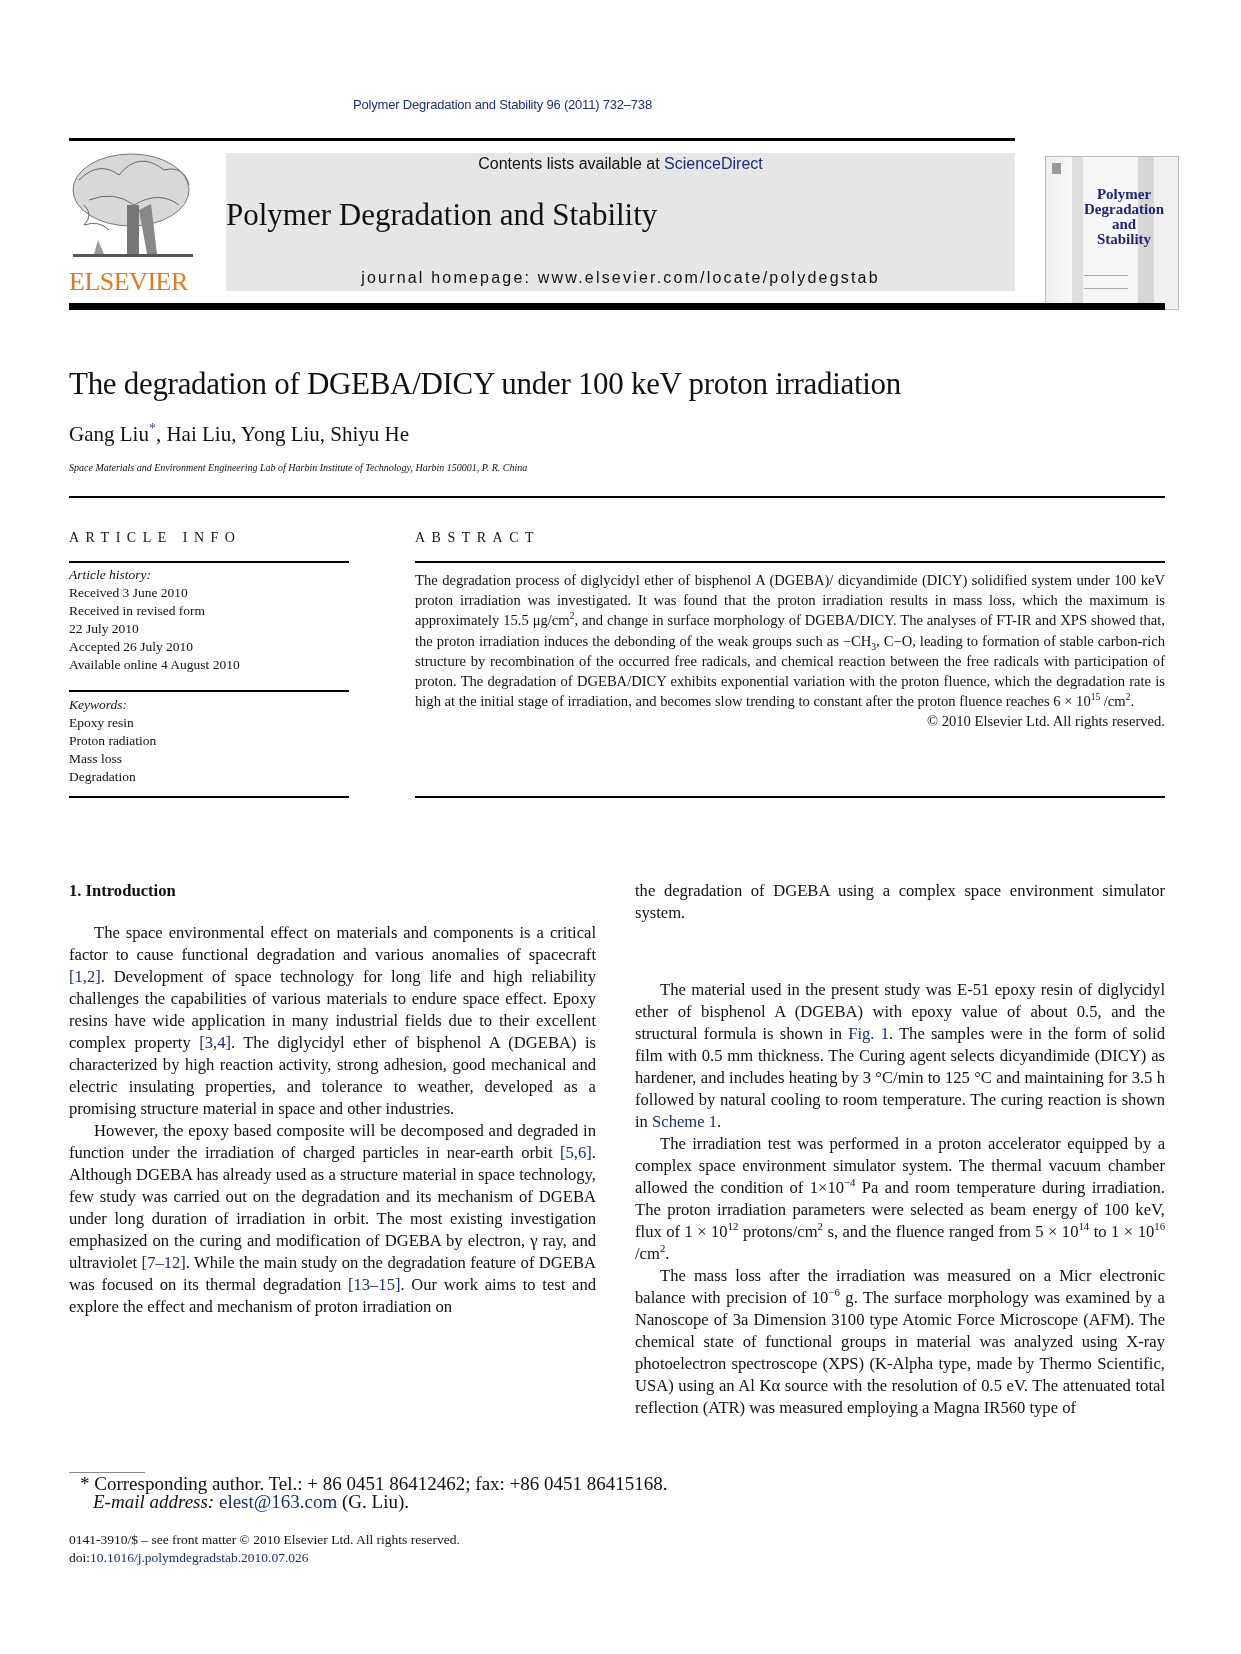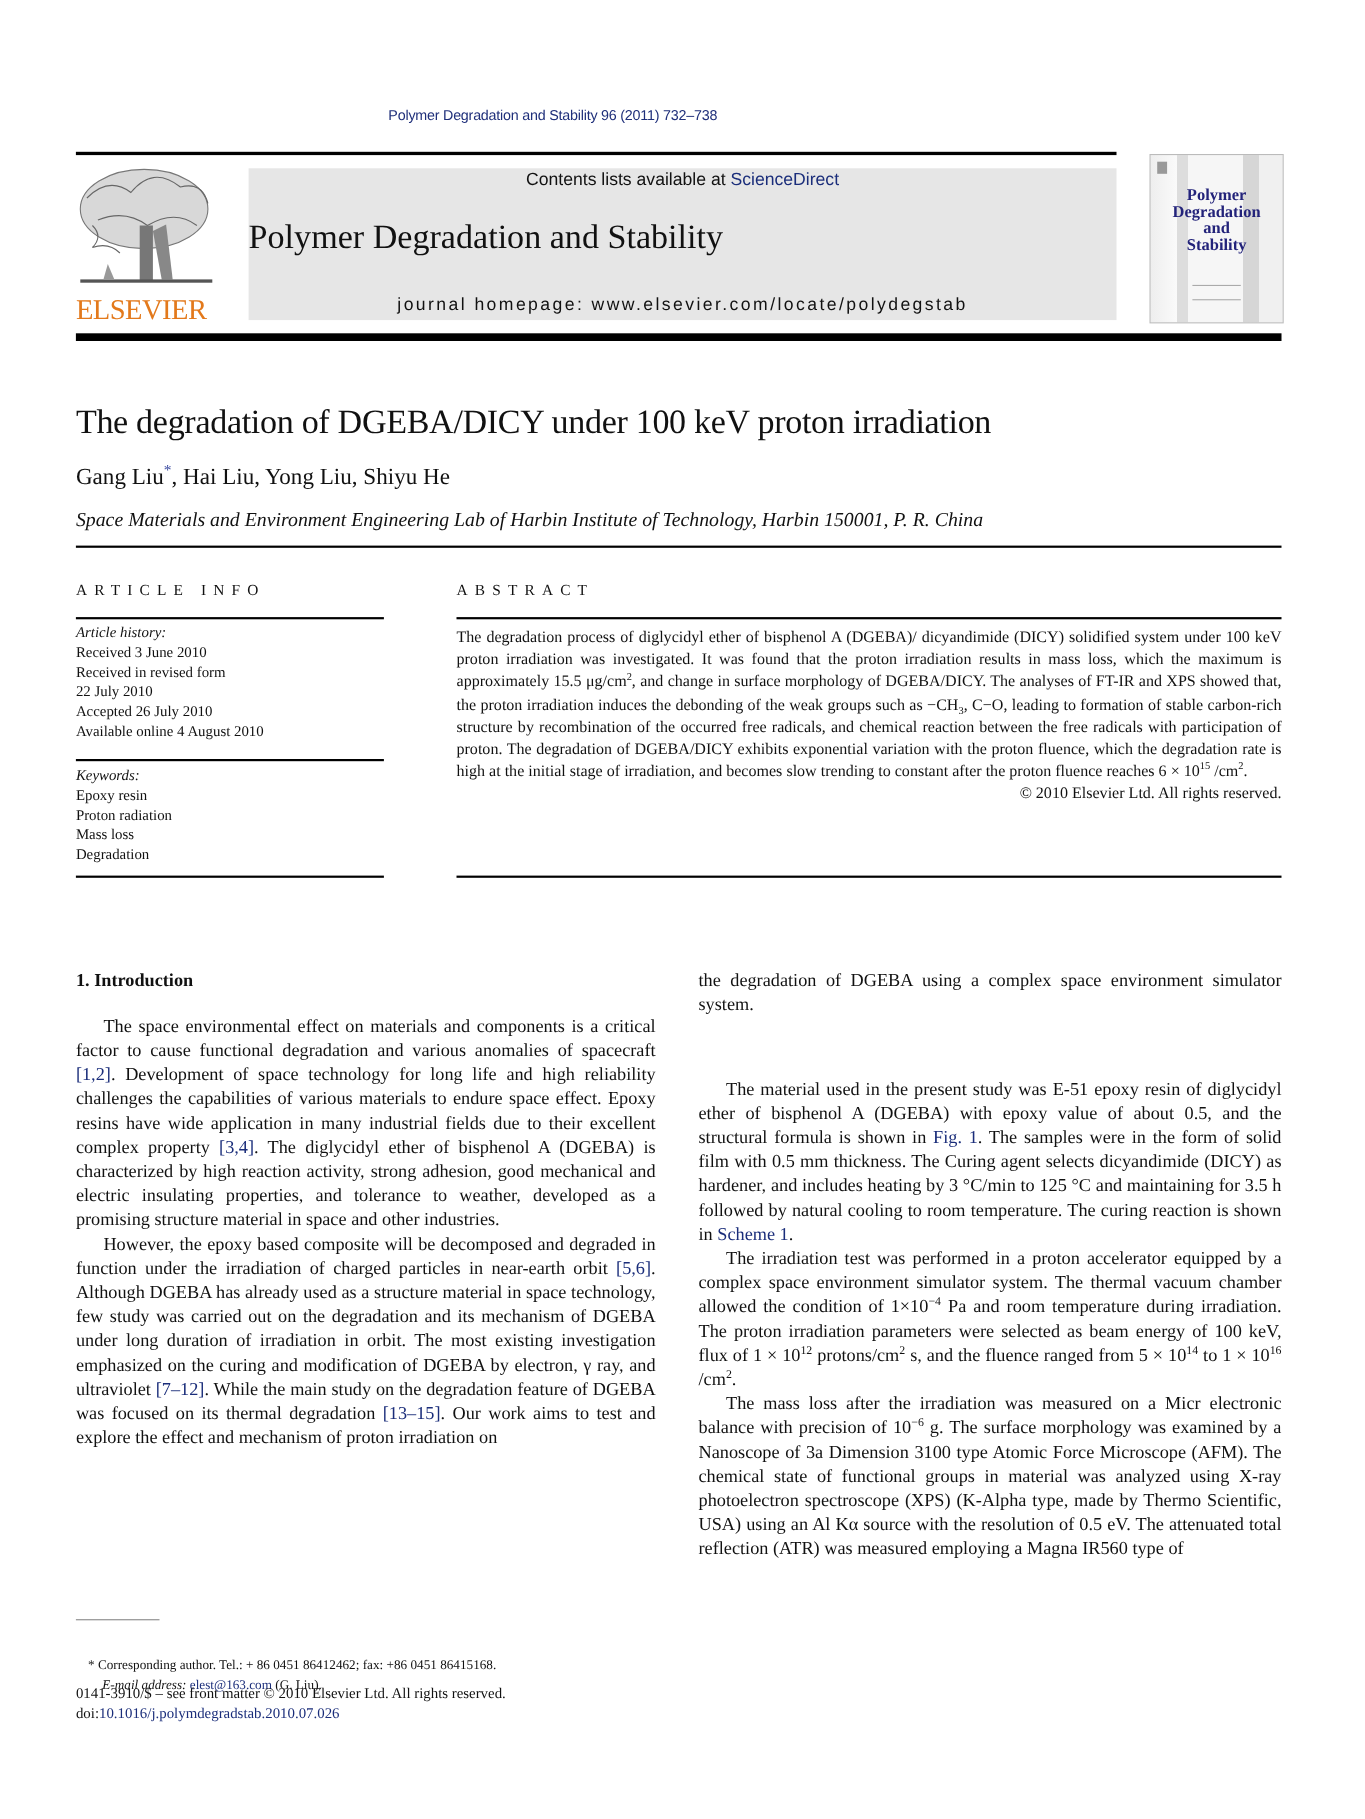--- a/index.html
+++ b/index.html
@@ -11,52 +11,52 @@
   
   .journal-ref { left: 0; width: 1005px; top: 97px; text-align: center; font-size: 13px; color: #1f2f7a; font-family: "Liberation Sans", sans-serif; letter-spacing: -0.2px; }
   .top-rule { left: 69px; width: 946px; top: 138px; height: 3px; background: #000; }
   .logo { left: 69px; top: 150px; width: 128px; height: 145px; }
   .logo-tree { width: 128px; height: 115px; }
   .logo-text { font-family: "Liberation Serif", serif; color: #e3791b; font-size: 26px; letter-spacing: -0.5px; line-height: 26px; margin-top: 0px; }
   .banner { left: 226px; top: 153px; width: 789px; height: 138px; background: #e6e6e6; }
   .contents { position: absolute; top: 2px; width: 100%; text-align: center; font-size: 16px; font-family: "Liberation Sans", sans-serif; color: #111; }
   .jtitle { position: absolute; top: 44px; width: 100%; text-align: left; font-size: 31px; font-family: "Liberation Serif", serif; color: #111; }
   .homepage { position: absolute; top: 116px; width: 100%; text-align: center; font-size: 16px; font-family: "Liberation Sans", sans-serif; letter-spacing: 2.2px; color: #111; }
-  .cover { left: 1045px; top: 140px; width: 120px; height: 152px; border: 1px solid #bbb; background: linear-gradient(90deg,#eee 0%,#fafafa 20%,#ddd 20%,#ddd 28%,#f6f6f6 28%,#f6f6f6 70%,#d6d6d6 70%,#d6d6d6 82%,#f0f0f0 82%); }
+  .cover { left: 1045px; top: 156px; width: 120px; height: 152px; border: 1px solid #bbb; background: linear-gradient(90deg,#eee 0%,#fafafa 20%,#ddd 20%,#ddd 28%,#f6f6f6 28%,#f6f6f6 70%,#d6d6d6 70%,#d6d6d6 82%,#f0f0f0 82%); padding-left: 12px; }
   .cover-logo { position: absolute; left: 6px; top: 6px; width: 9px; height: 11px; background: #999; }
   .cover-title { position: absolute; top: 30px; width: 100%; text-align: center; font-family: "Liberation Serif", serif; font-weight: bold; color: #23237a; font-size: 15px; line-height: 15px; }
   .cover-small { position: absolute; top: 118px; left: 38px; width: 44px; height: 12px; border-top: 1px solid #aaa; border-bottom: 1px solid #aaa; }
   .thick-rule { left: 69px; width: 1096px; top: 303px; height: 7px; background: #000; }
 
   
   .title { left: 69px; top: 366px; font-size: 31px; font-family: "Liberation Serif", serif; color: #111; letter-spacing: -0.3px; }
   .authors { left: 69px; top: 421px; font-size: 21px; font-family: "Liberation Serif", serif; }
   .authors .star { color: #3a4aa0; font-size: 14px; vertical-align: super; }
-  .affil { left: 69px; top: 462px; font-size: 18px; font-style: italic; font-family: "Liberation Serif", serif; }
+  .affil { left: 69px; top: 462px; font-size: 10px; font-style: italic; font-family: "Liberation Serif", serif; }
   .rule1 { left: 69px; width: 1096px; top: 496px; height: 2px; background: #000; }
 
   
   .sec-cap { font-family: "Liberation Serif", serif; font-size: 14px; letter-spacing: 6.5px; }
   .ai-cap { left: 69px; top: 530px; }
   .ab-cap { left: 415px; top: 530px; }
   .ai-rule { left: 69px; width: 280px; height: 2px; background: #000; }
   .ab-rule { left: 415px; width: 750px; height: 2px; background: #000; }
   .ai-block { left: 69px; width: 280px; font-family: "Liberation Serif", serif; font-size: 13.5px; line-height: 18px; }
   .ai-block .head { font-style: italic; }
   .abstract { left: 415px; top: 570px; width: 750px; font-family: "Liberation Serif", serif; font-size: 14.6px; line-height: 20.2px; text-align: justify; }
   .copyright { text-align: right; }
 
   
   .col { font-family: "Liberation Serif", serif; font-size: 16.6px; line-height: 22px; text-align: justify; }
   .colL { left: 69px; width: 527px; }
   .colR { left: 635px; width: 530px; }
   .sec-head { font-weight: bold; font-size: 16.6px; font-family: "Liberation Serif", serif; }
   .para { text-indent: 25px; margin: 0; }
   .footnote-rule { left: 69px; top: 1472px; width: 76px; height: 1px; background: #888; }
-  .footnote { left: 80px; top: 1475px; font-family: "Liberation Serif", serif; font-size: 12px; line-height: 18px; margin-top: 29px; }
+  .footnote { left: 80px; top: 1475px; font-family: "Liberation Serif", serif; font-size: 19px; line-height: 18px; }
   .footnote .line2 { padding-left: 13px; }
   .frontmatter { left: 69px; top: 1531px; font-family: "Liberation Serif", serif; font-size: 13.5px; line-height: 18px; }
   sup { font-size: 0.65em; line-height: 0; }
   sub { font-size: 0.65em; line-height: 0; }
 </style>
 </head>
 <body>
 
 <div class="abs journal-ref">Polymer Degradation and Stability 96 (2011) 732–738</div>
 <div class="abs top-rule"></div>

